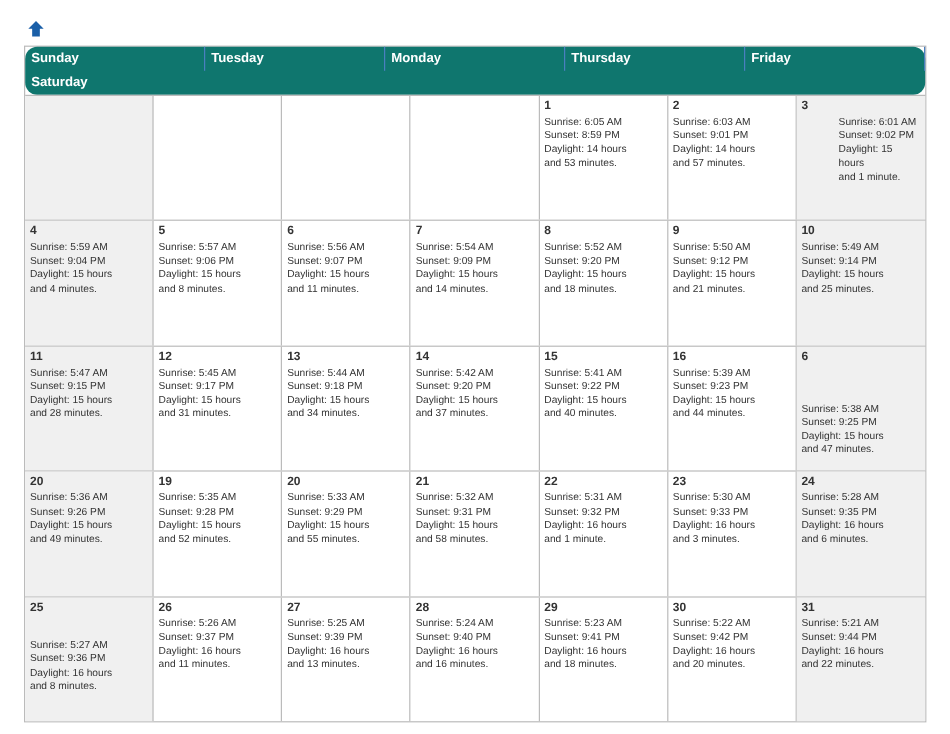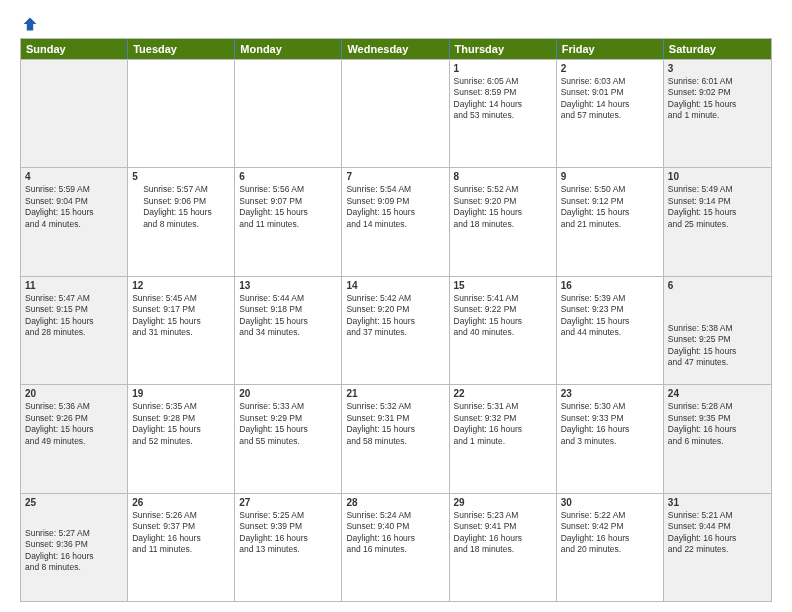--- a/index.html
+++ b/index.html
@@ -62,22 +62,23 @@
       color: #333;
     }
     .calendar {
       flex: 1;
       display: flex;
       flex-direction: column;
       border: 1px solid #bbb;
     }
     .cal-header {
       display: grid;
-      grid-template-columns: repeat(7, 1fr);
-      background: #4d7c0f;
+      grid-template-columns: repeat(5, 1fr);
+      background: #0f766e;
+      border-radius: 10px;
     }
     .cal-header-cell {
       color: #fff;
       font-size: 11px;
       font-weight: bold;
       padding: 4px 5px;
       border-right: 1px solid #4a7fc0;
       text-align: left;
     }
     .cal-header-cell:last-child { border-right: none; }
@@ -132,21 +133,20 @@
       <div class="month-title"></div>
       <div class="subtitle"></div>
     </div>
   </div>
 
   <div class="calendar">
     <div class="cal-header">
     <div class="cal-header-cell">Sunday</div>
         <div class="cal-header-cell">Tuesday</div>
         <div class="cal-header-cell">Monday</div>
-        <div class="cal-header-cell">Wednesday</div>
         <div class="cal-header-cell">Thursday</div>
         <div class="cal-header-cell">Friday</div>
         <div class="cal-header-cell">Saturday</div>
       </div>
     <div class="cal-body">
     <div class="cal-row">
           <div class="cal-cell shaded"></div>
           <div class="cal-cell"></div>
           <div class="cal-cell"></div>
           <div class="cal-cell"></div>
@@ -159,37 +159,37 @@
           </div>
           <div class="cal-cell">
             <div class="day-num">2</div>
             <div class="day-info" style="white-space: pre-line;">Sunrise: 6:03 AM
 Sunset: 9:01 PM
 Daylight: 14 hours
 and 57 minutes.</div>
           </div>
           <div class="cal-cell shaded">
             <div class="day-num">3</div>
-            <div class="day-info" style="white-space: pre-line;">Sunrise: 6:01 AM
+            <div class="day-info" style="white-space: pre-line; margin-left: 31px;">Sunrise: 6:01 AM
 Sunset: 9:02 PM
 Daylight: 15 hours
 and 1 minute.</div>
           </div>
         </div>
         <div class="cal-row">
           <div class="cal-cell shaded">
             <div class="day-num">4</div>
             <div class="day-info" style="white-space: pre-line;">Sunrise: 5:59 AM
 Sunset: 9:04 PM
 Daylight: 15 hours
 and 4 minutes.</div>
           </div>
           <div class="cal-cell">
             <div class="day-num">5</div>
-            <div class="day-info" style="white-space: pre-line; margin-left: 11px;">Sunrise: 5:57 AM
+            <div class="day-info" style="white-space: pre-line;">Sunrise: 5:57 AM
 Sunset: 9:06 PM
 Daylight: 15 hours
 and 8 minutes.</div>
           </div>
           <div class="cal-cell">
             <div class="day-num">6</div>
             <div class="day-info" style="white-space: pre-line;">Sunrise: 5:56 AM
 Sunset: 9:07 PM
 Daylight: 15 hours
 and 11 minutes.</div>

